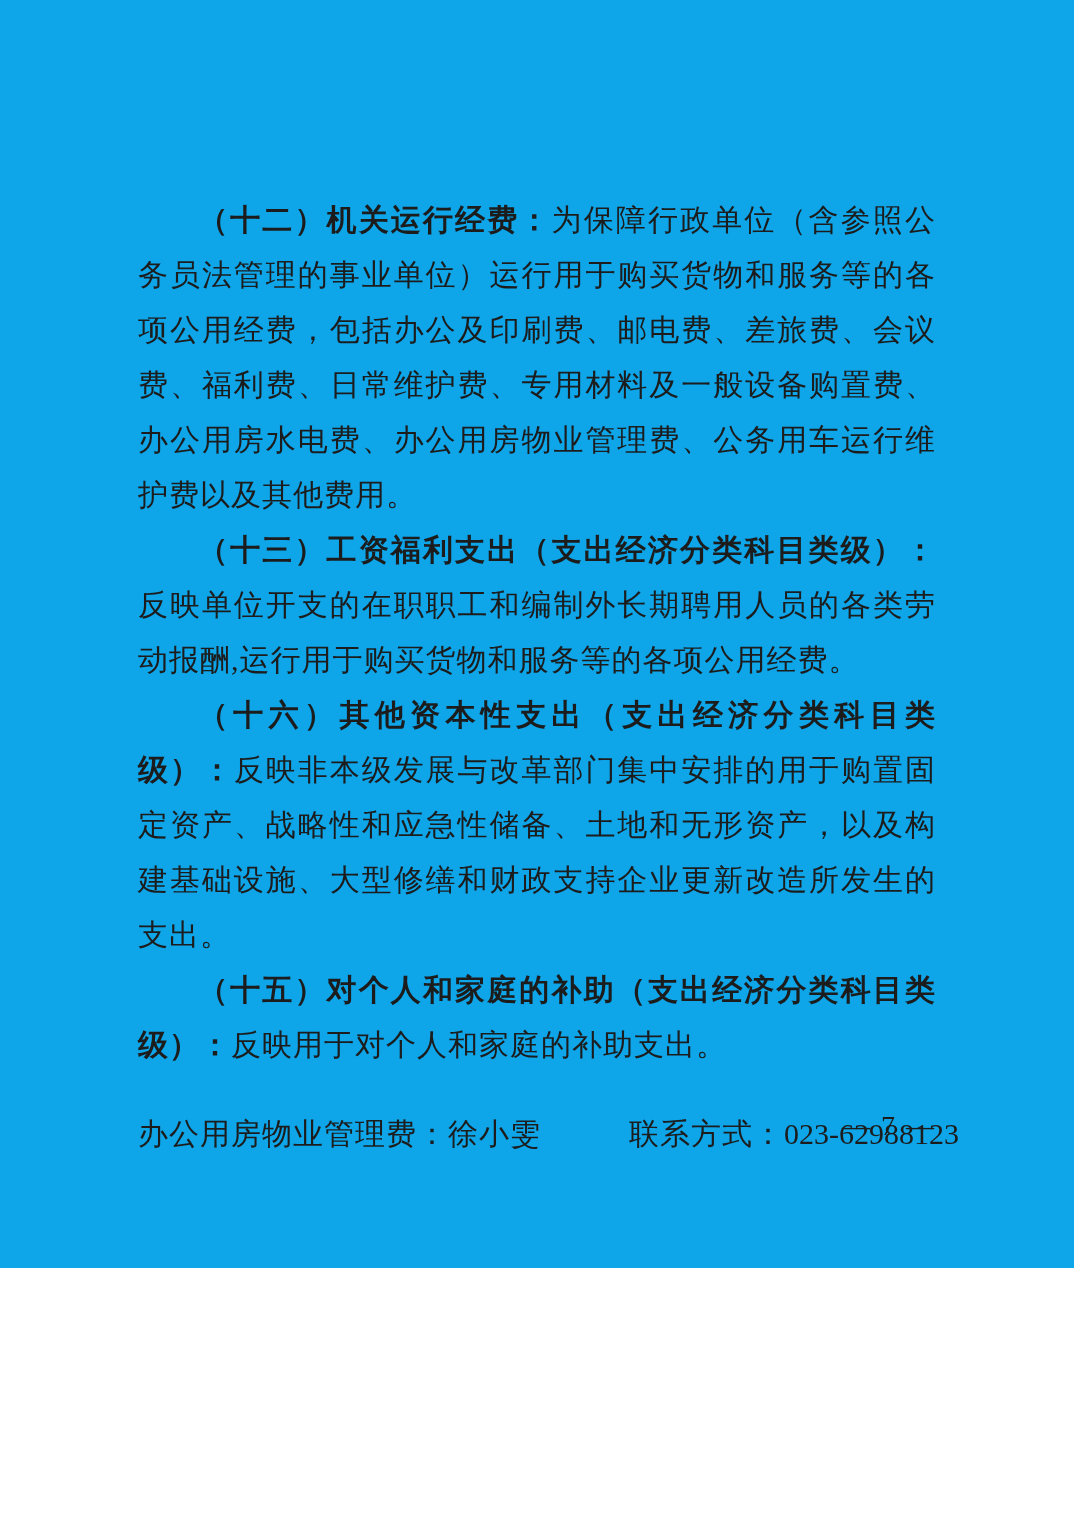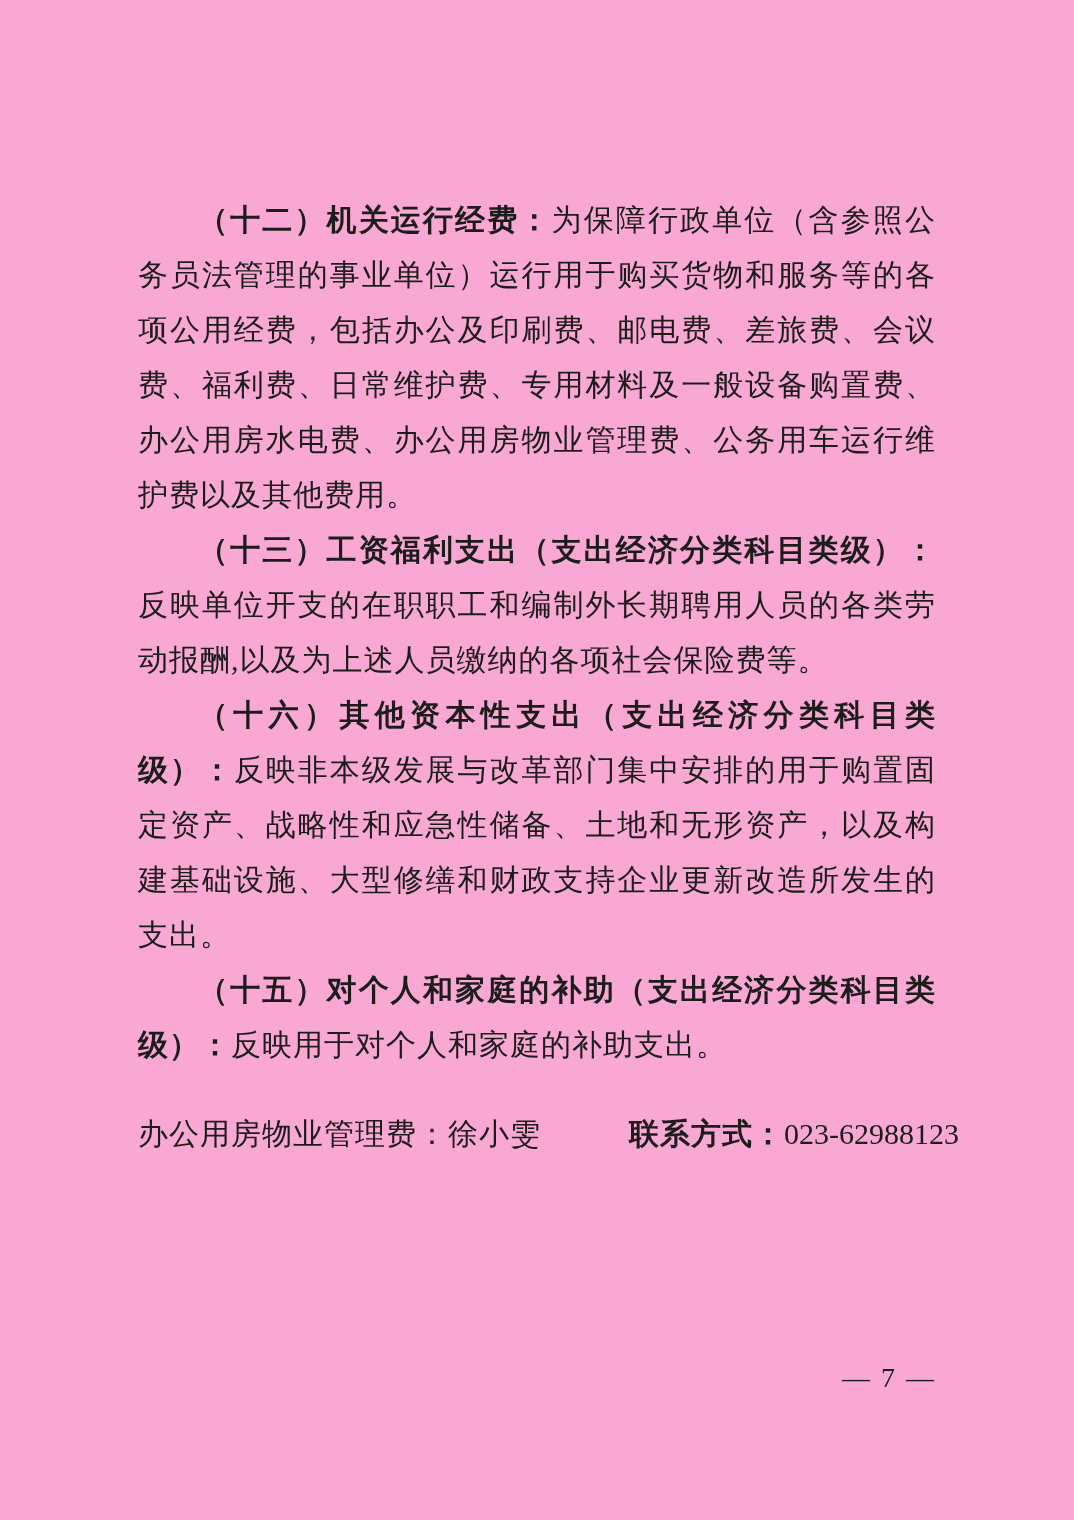--- a/index.html
+++ b/index.html
@@ -3,22 +3,22 @@
 <meta charset="utf-8">
 <style>
   html, body {
     margin: 0;
     padding: 0;
     background: #ffffff;
   }
   .page {
     position: relative;
     width: 1074px;
-    height: 1520px;
-    background: #f9a8d4;
+    height: 1268px;
+    background: #0ea5e9;
     overflow: hidden;
     font-family: "Liberation Serif", "DejaVu Serif", serif;
     color: #1c1c1c;
   }
   .content {
     position: absolute;
     top: 0;
     left: 138px;
     width: 798px;
     padding-top: 192px;
@@ -37,21 +37,20 @@
   }
   .contact-line {
     margin-top: 34px;
     font-size: 30px;
     line-height: 55px;
     white-space: nowrap;
     letter-spacing: 1px;
   }
   .contact-line .method {
     margin-left: 88px;
-    font-weight: bold;
   }
   .contact-line .phone {
     letter-spacing: 0;
     text-align: right;
   }
   .page-number {
     position: absolute;
     right: 138px;
     bottom: 128px;
     font-size: 28px;
@@ -61,21 +60,21 @@
   }
 </style>
 </head>
 <body>
 
 <div class="page">
   <main class="content">
 
     <p class="para"><span class="head">（十二）机关运行经费：</span><span>为保障行政单位（含参照公务员法管理的事业单位）运行用于购买货物和服务等的各项公用经费，包括办公及印刷费、邮电费、差旅费、会议费、福利费、日常维护费、专用材料及一般设备购置费、办公用房水电费、办公用房物业管理费、公务用车运行维护费以及其他费用。</span></p>
 
-    <p class="para"><span class="head">（十三）工资福利支出（支出经济分类科目类级）：</span><span>反映单位开支的在职职工和编制外长期聘用人员的各类劳动报酬,以及为上述人员缴纳的各项社会保险费等。</span></p>
+    <p class="para"><span class="head">（十三）工资福利支出（支出经济分类科目类级）：</span><span>反映单位开支的在职职工和编制外长期聘用人员的各类劳动报酬,运行用于购买货物和服务等的各项公用经费。</span></p>
 
 
     <p class="para"><span class="head">（十六）其他资本性支出（支出经济分类科目类级）：</span><span>反映非本级发展与改革部门集中安排的用于购置固定资产、战略性和应急性储备、土地和无形资产，以及构建基础设施、大型修缮和财政支持企业更新改造所发生的支出。</span></p>
 
     <p class="para"><span class="head">（十五）对个人和家庭的补助（支出经济分类科目类级）：</span><span>反映用于对个人和家庭的补助支出。</span></p>
 
     <div class="contact-line"><span>办公用房物业管理费：</span><span>徐小雯</span><span class="method">联系方式：</span><span class="phone">023-62988123</span></div>
 
   </main>
 

